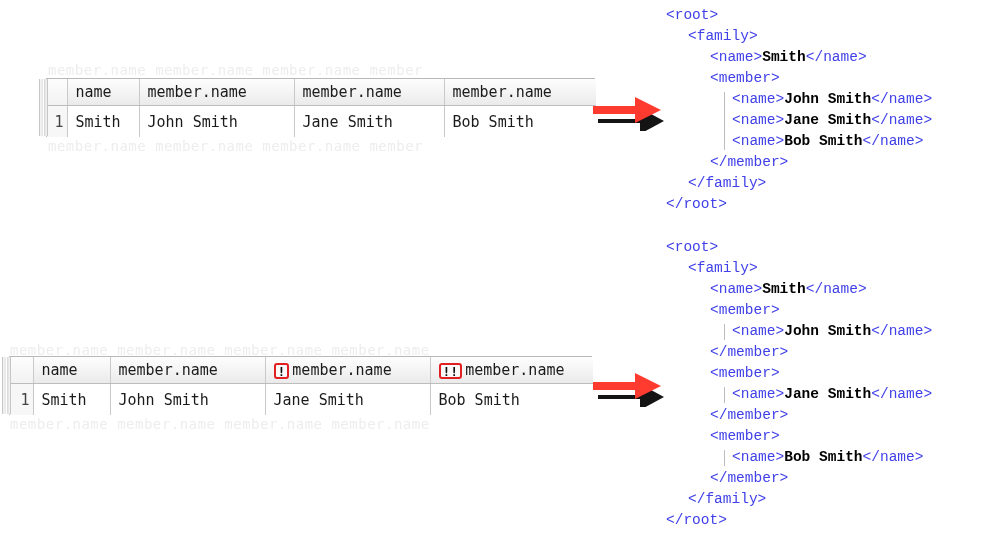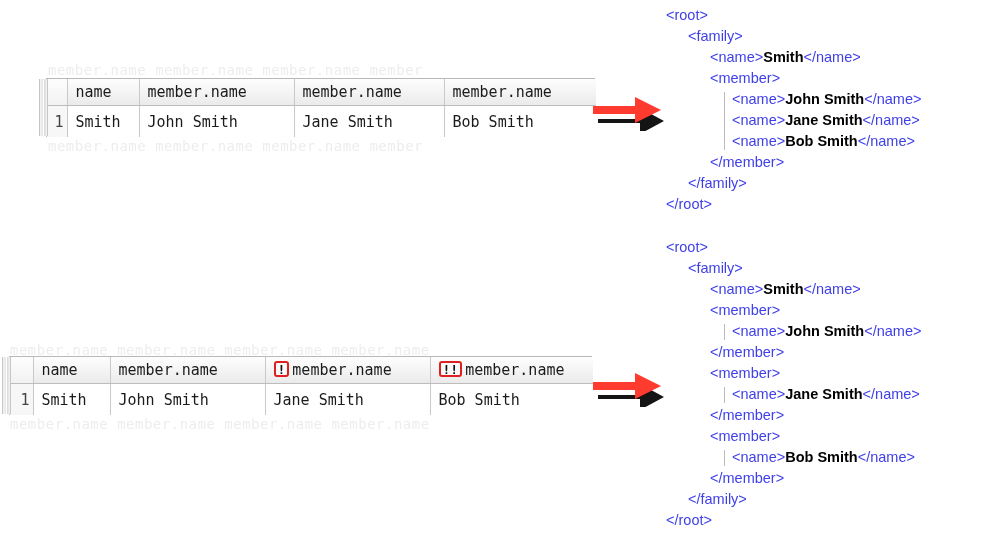--- a/index.html
+++ b/index.html
@@ -51,21 +51,21 @@
     padding:0;
     text-align:right;
     padding-right:3px;
     color:#555555;
     background:linear-gradient(to bottom,#fdfdfd 0%,#f2f2f2 100%);
   }
   .grid td.rownum{background:#f7f7f7;color:#444;}
   .grid th:last-child,.grid td:last-child{border-right:none;}
 
   
-  .th-inner{display:flex;align-items:flex-start;gap:2px;}
+  .th-inner{display:flex;align-items:flex-end;gap:2px;}
   .warn-badge{
     display:inline-flex;
     align-items:center;
     justify-content:center;
     gap:1px;
     border:2px solid #e02020;
     border-radius:3px;
     background:#fafafa;
     color:#111;
     font-family:"DejaVu Sans Mono","Liberation Mono",monospace;
@@ -88,21 +88,21 @@
     letter-spacing:0.5px;
     user-select:none;
   }
 
   
   .arrow{position:absolute;width:80px;height:34px;}
 
   
   .code{
     position:absolute;
-    font-family:Liberation Sans, sans-serif;
+    font-family:Liberation Mono, monospace;
     font-size:14.5px;
     line-height:21px;
     white-space:pre;
     color:#000000;
   }
   .code .ln{position:relative;height:21px;}
   .tag{color:#4040e8;}
   .txt{color:#000000;font-weight:bold;}
   
   .guide{

